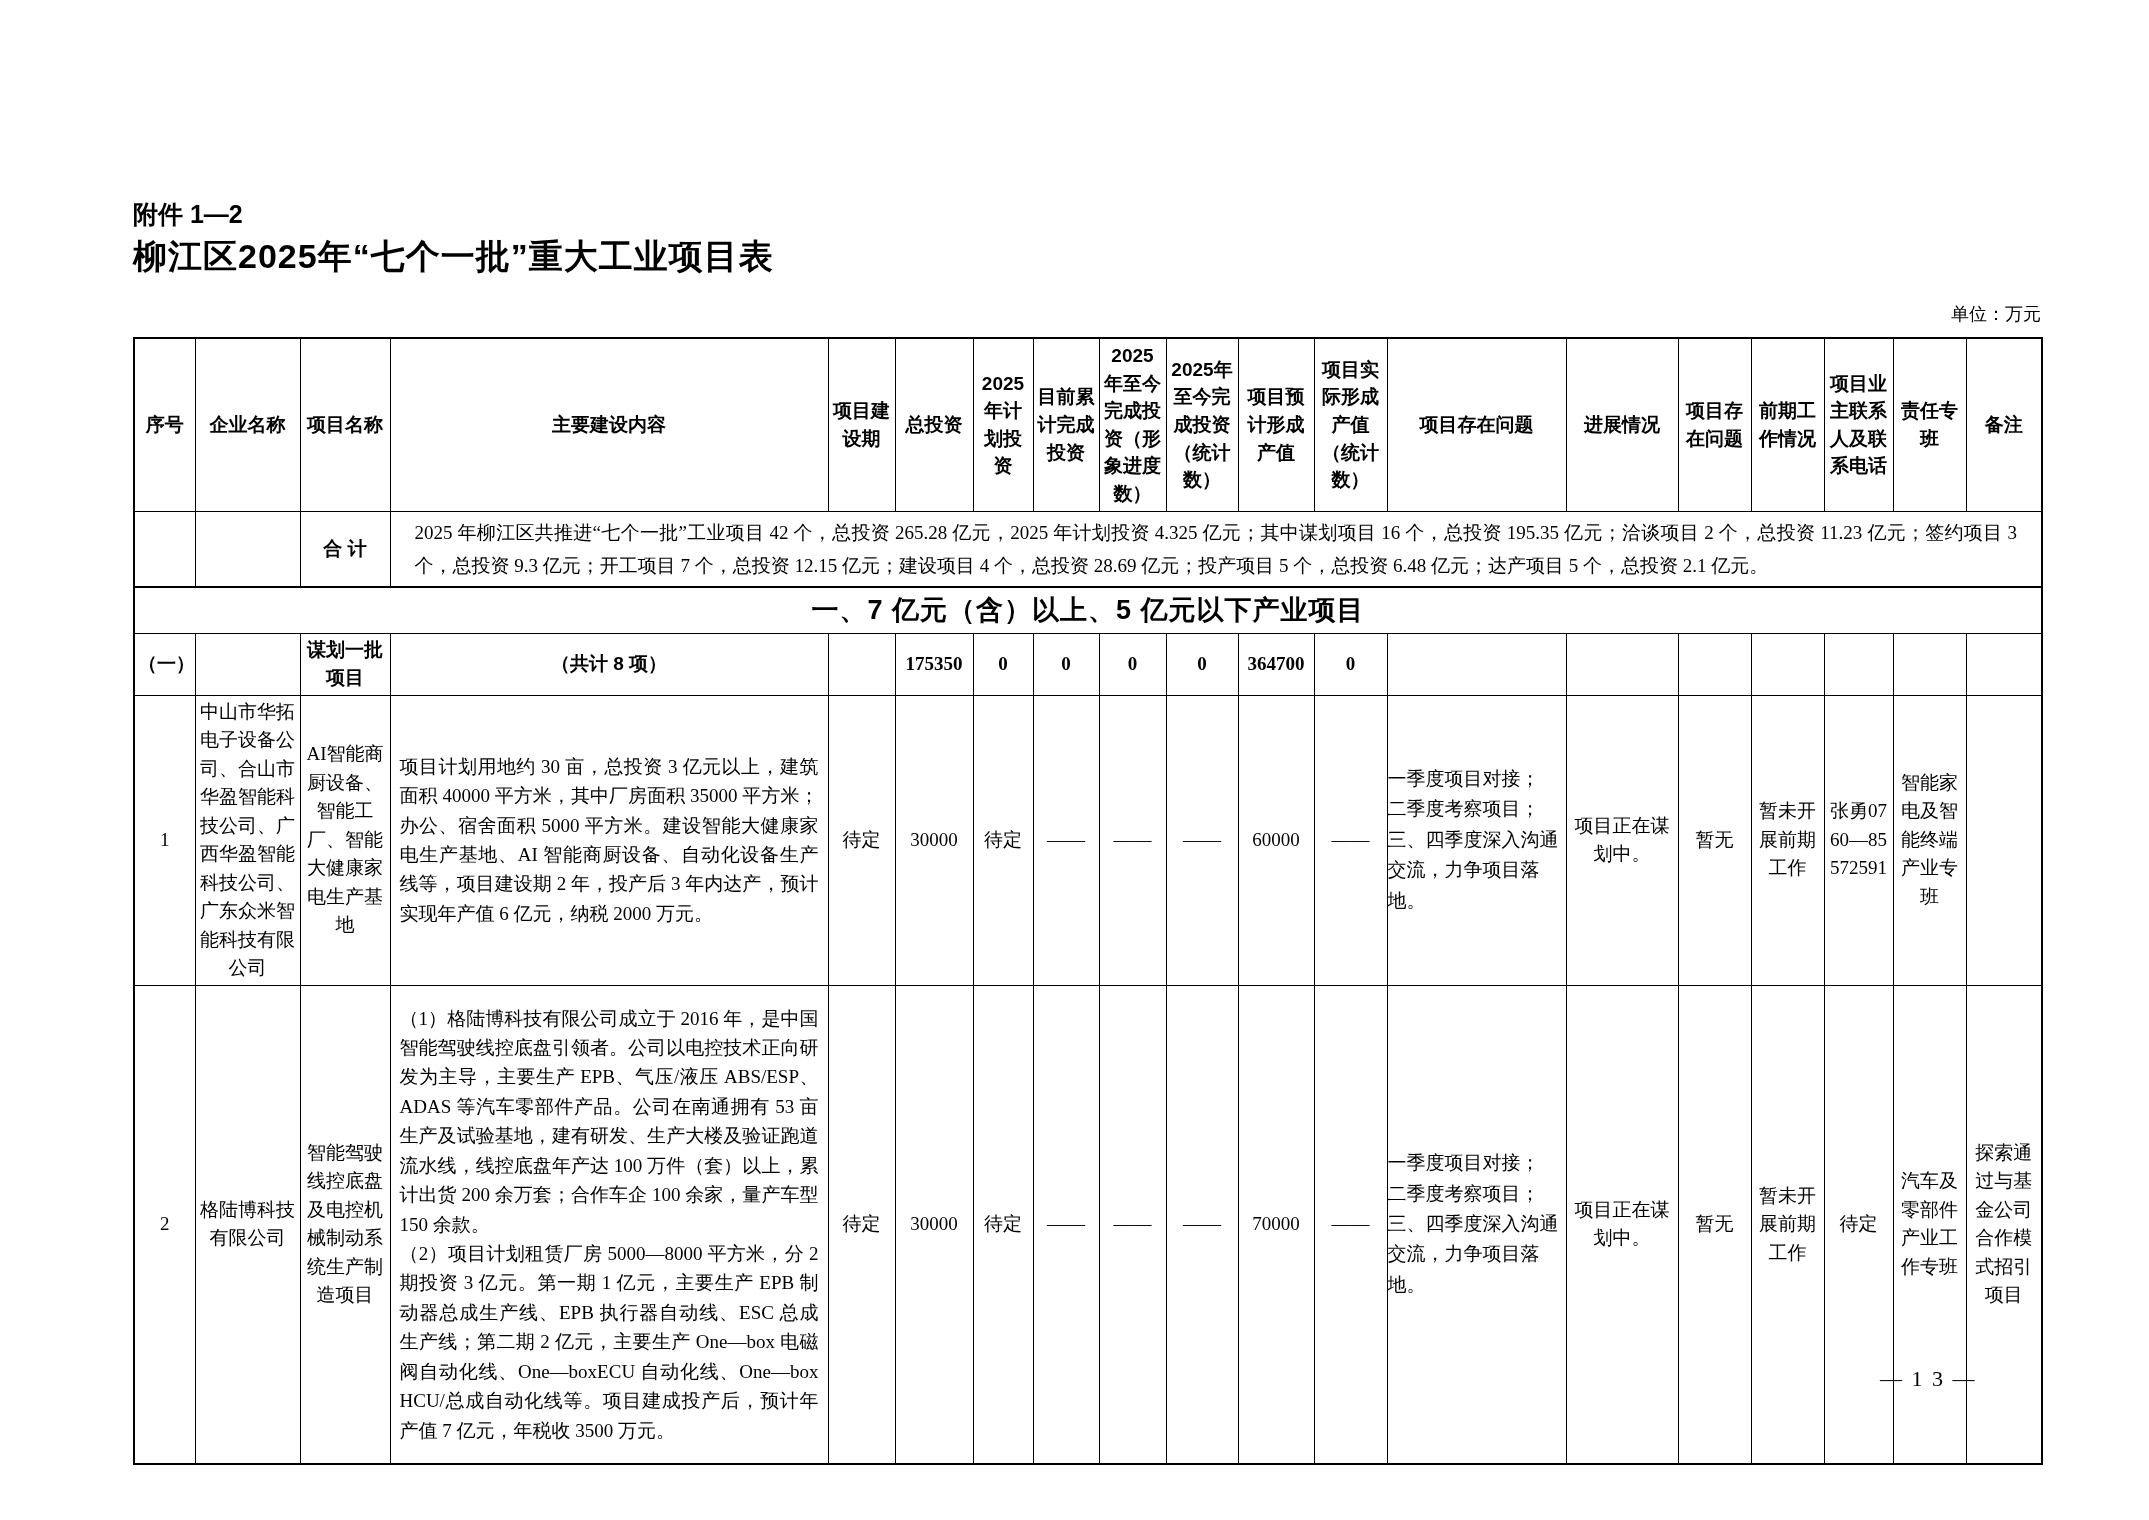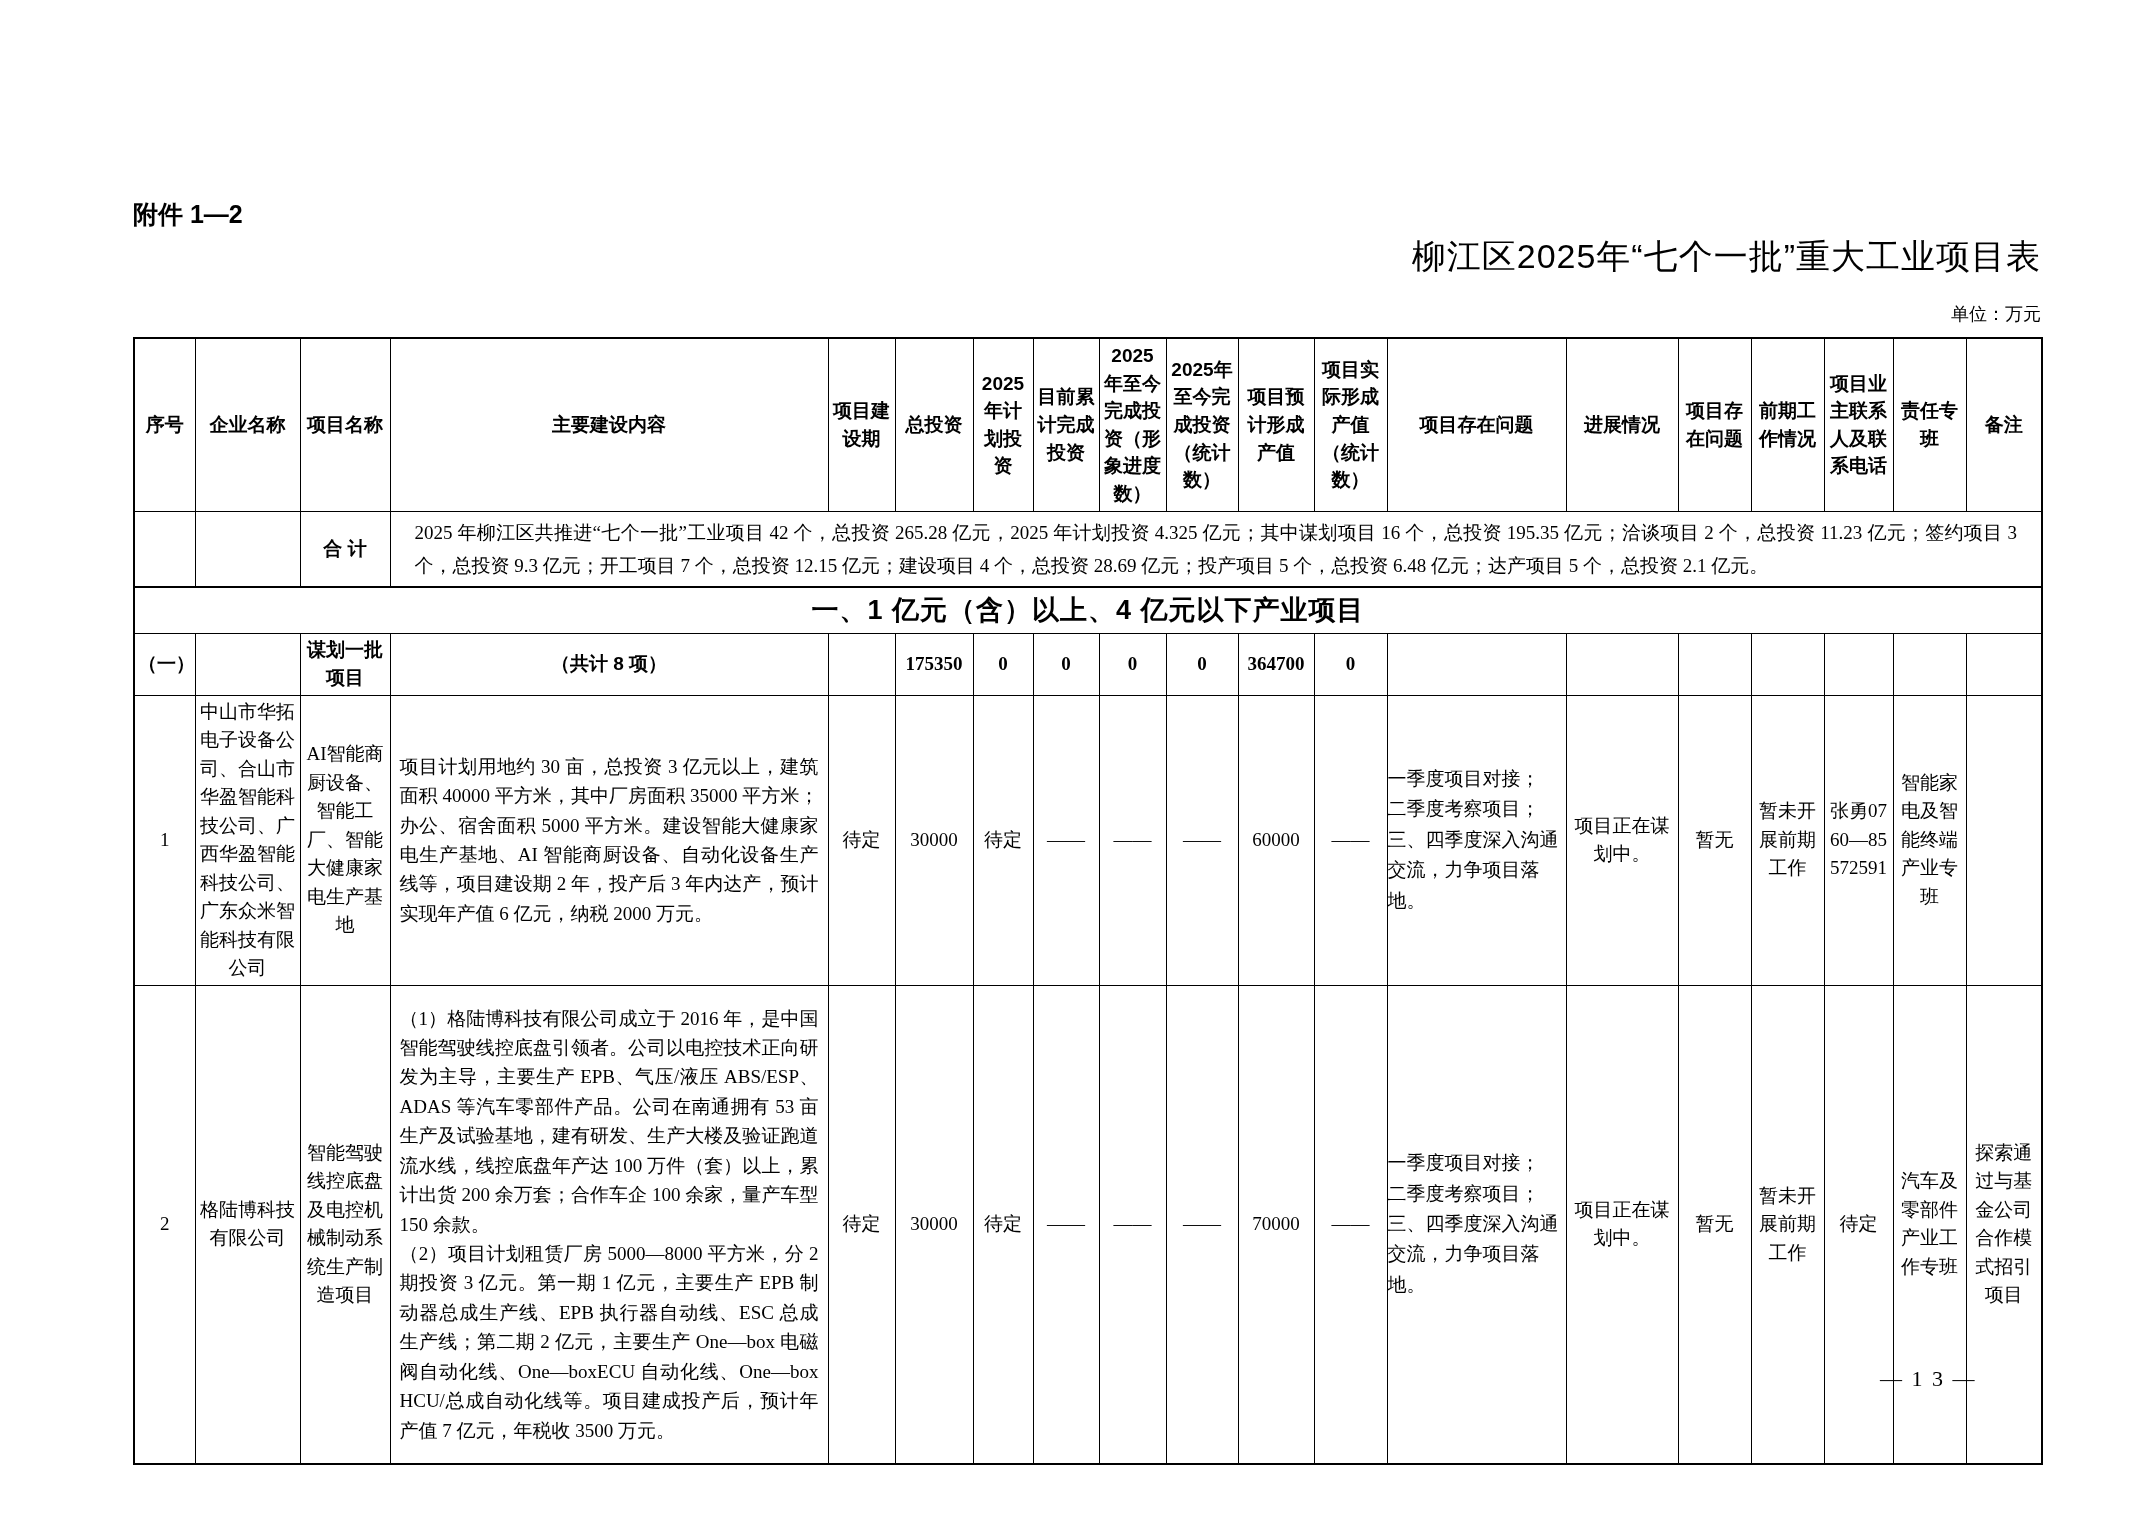--- a/index.html
+++ b/index.html
@@ -9,21 +9,21 @@
     font-family:"Liberation Serif","DejaVu Serif",serif;
     color:#000;
   }
   .attachment {
     position:absolute; left:133px; top:198px;
     font-size:25px; font-weight:bold;
     font-family:"Liberation Sans","DejaVu Sans",sans-serif;
   }
   .title {
     position:absolute; left:133px; top:234px; width:1908px;
-    text-align:right; font-size:34px; font-weight:normal;
+    text-align:left; font-size:34px; font-weight:bold;
     font-family:"Liberation Sans","DejaVu Sans",sans-serif;
     letter-spacing:1px;
   }
   .unit {
     position:absolute; left:133px; top:296px; width:1908px;
     text-align:right; font-size:18px;margin-top:6px;
   }
   table.main {
     position:absolute; left:133px; top:337px; width:1908px;
     border-collapse:collapse; table-layout:fixed;
@@ -115,21 +115,21 @@
     </tr>
 
     <tr class="total-row" style="height:68px">
       <td></td>
       <td></td>
       <td class="bold-sans">合  计</td>
       <td class="sum-text left justify" colspan="16">2025 年柳江区共推进“七个一批”工业项目 42 个，总投资 265.28 亿元，2025 年计划投资 4.325 亿元；其中谋划项目 16 个，总投资 195.35 亿元；洽谈项目 2 个，总投资 11.23 亿元；签约项目 3 个，总投资 9.3 亿元；开工项目 7 个，总投资 12.15 亿元；建设项目 4 个，总投资 28.69 亿元；投产项目 5 个，总投资 6.48 亿元；达产项目 5 个，总投资 2.1 亿元。</td>
     </tr>
 
     <tr class="section-row" style="height:40px">
-      <td colspan="19">一、1 亿元（含）以上、4 亿元以下产业项目</td>
+      <td colspan="19">一、7 亿元（含）以上、5 亿元以下产业项目</td>
     </tr>
 
     <tr style="height:44px">
       <td class="bold-num">（一）</td>
       <td></td>
       <td class="bold-sans">谋划一批项目</td>
       <td class="bold-sans">（共计 8 项）</td>
       <td></td>
       <td class="bold-num">175350</td>
       <td class="bold-num">0</td>

